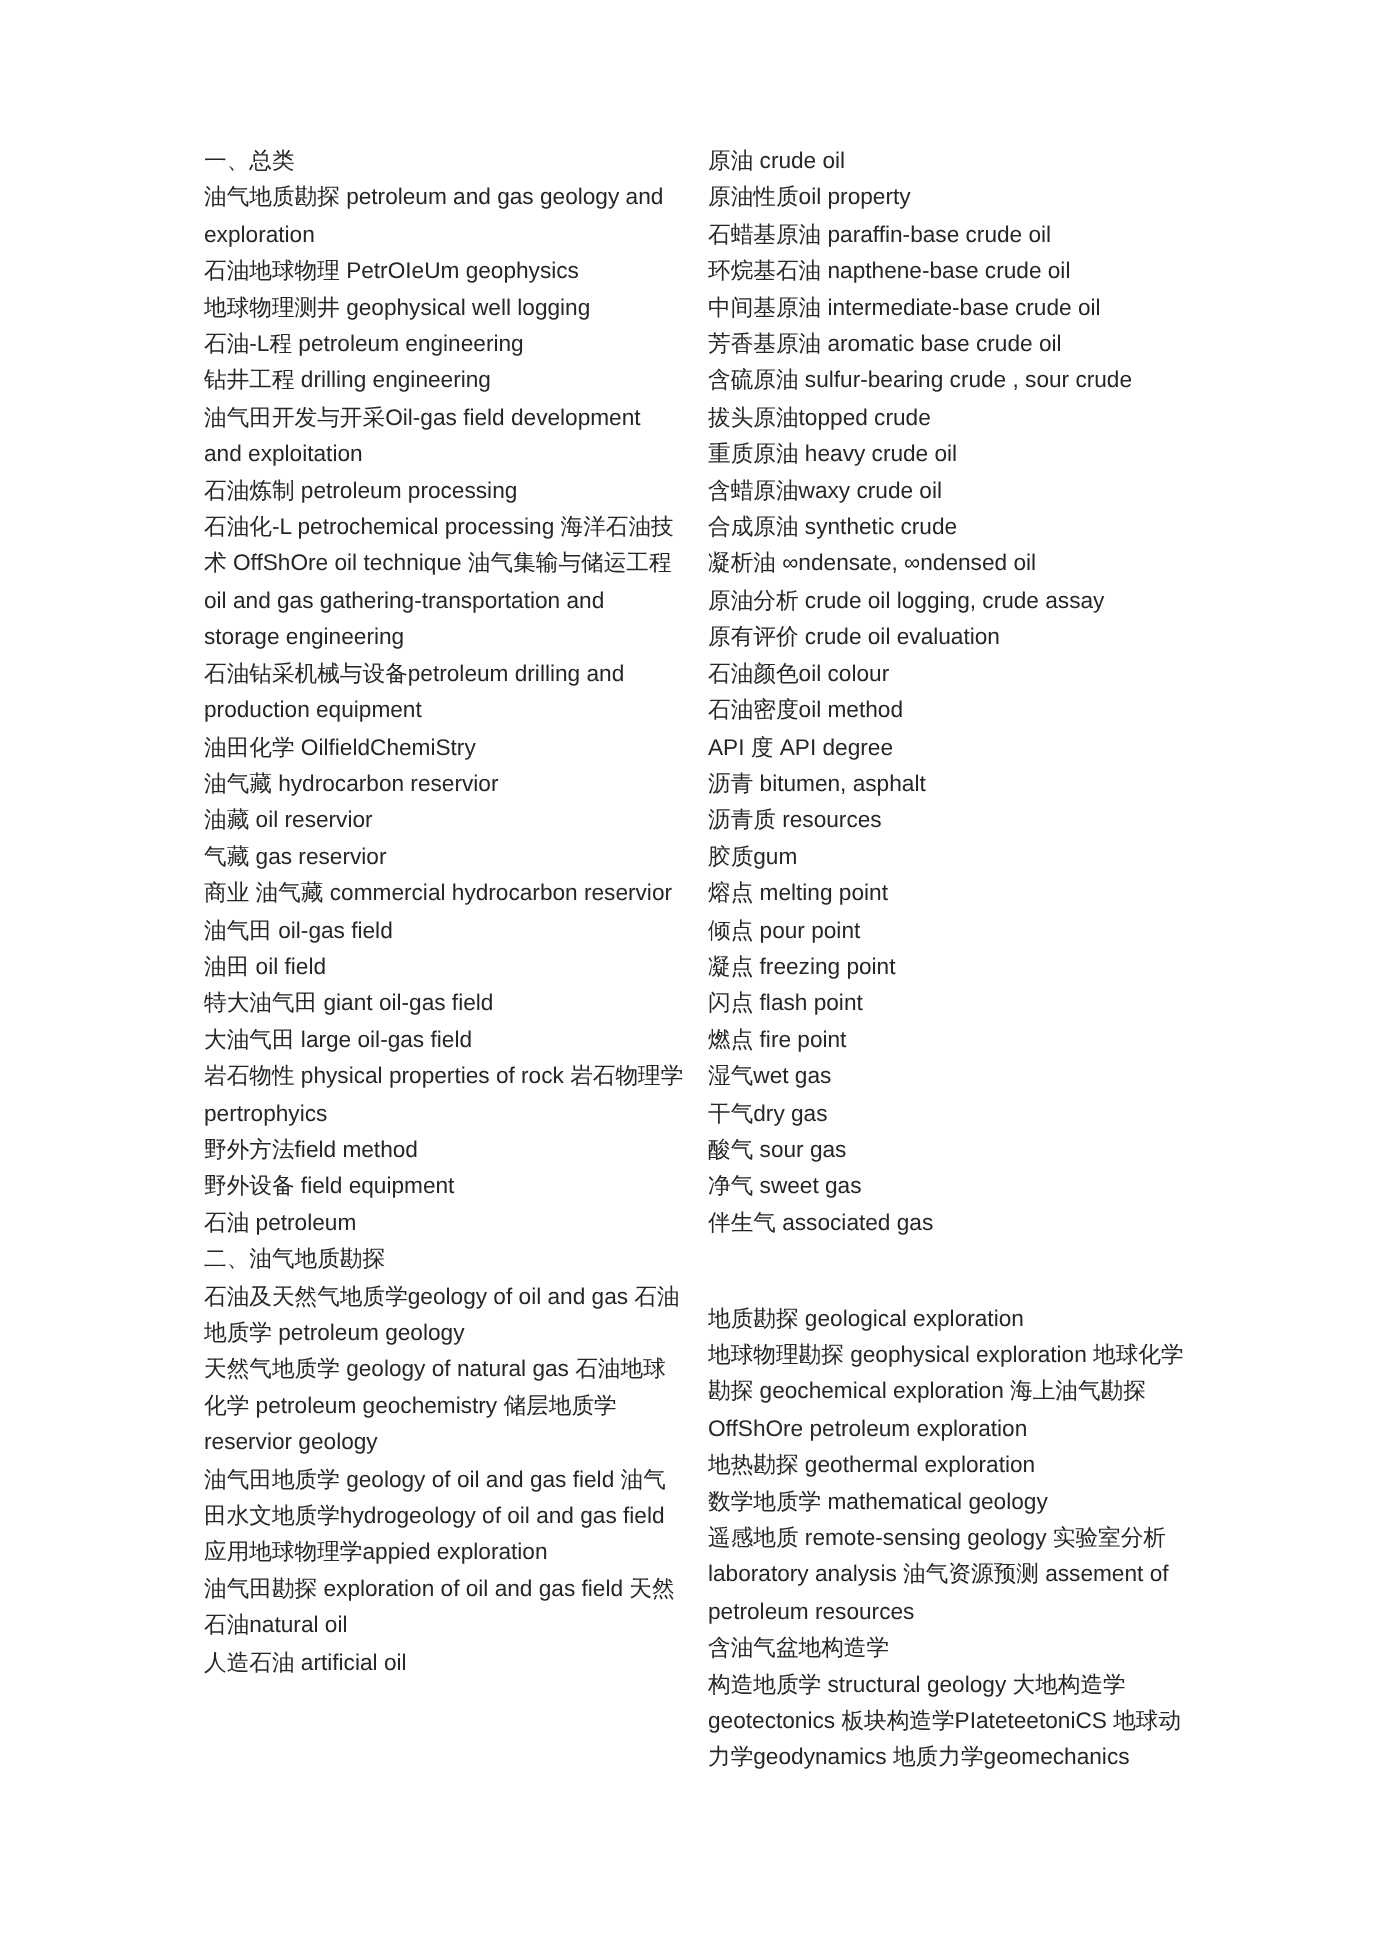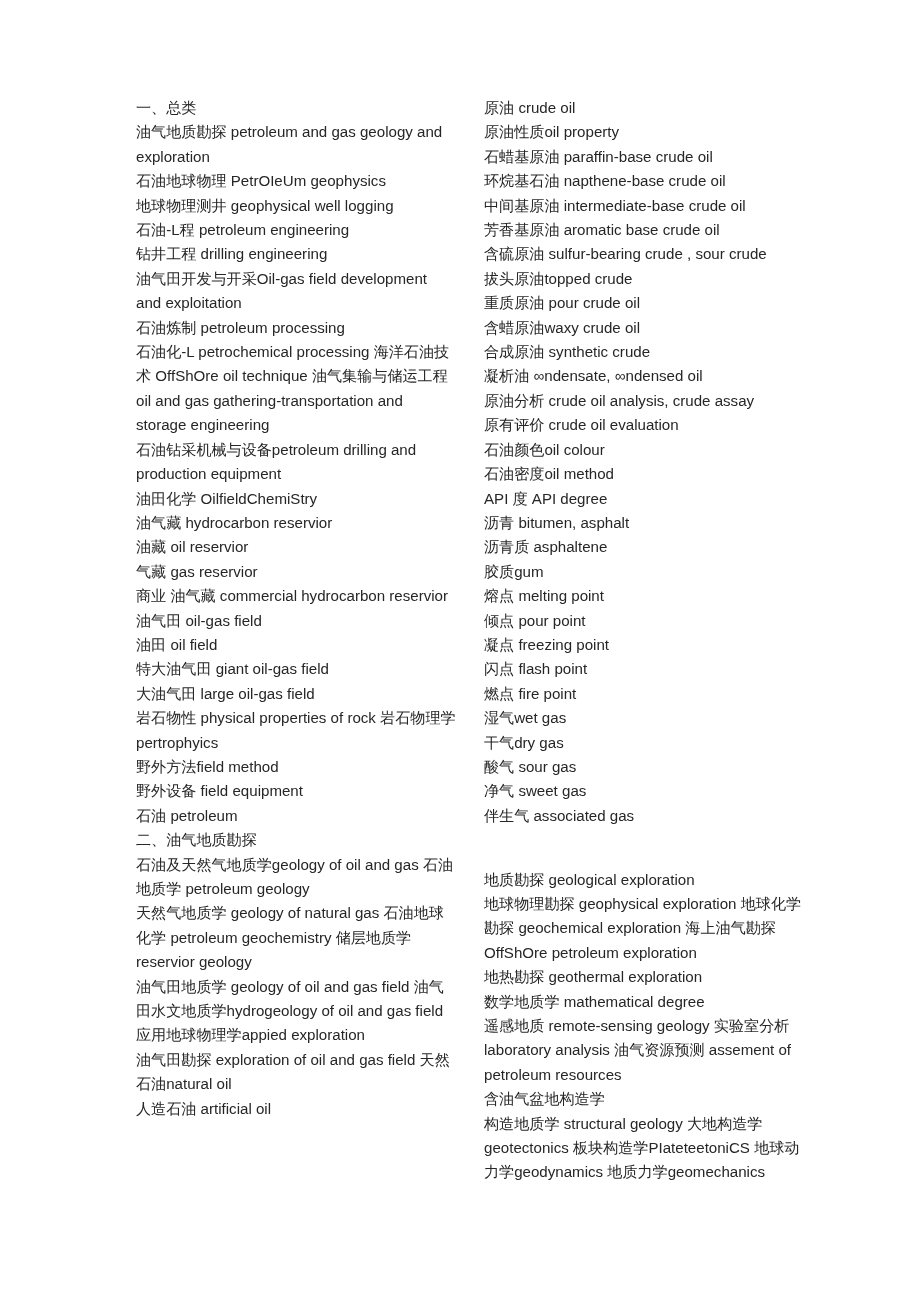--- a/index.html
+++ b/index.html
@@ -32,21 +32,21 @@
     display: flex;
     flex-direction: row;
     align-items: flex-start;
     gap: 0px;
   }
   .column {
     width: 320px;
     flex: 0 0 320px;
   }
   .column.right {
-    margin-left: 28px;
+    margin-left: 16px;
   }
   .block {
     margin: 0;
     padding: 0;
   }
   .entry {
     font-size: 15.1px;
     line-height: 24.4px;
     color: #262626;
     white-space: normal;
@@ -115,52 +115,52 @@
 
       <div class="block">
         <div class="entry">原油 crude oil</div>
         <div class="entry">原油性质oil property</div>
         <div class="entry">石蜡基原油 paraffin-base crude oil</div>
         <div class="entry">环烷基石油 napthene-base crude oil</div>
         <div class="entry">中间基原油 intermediate-base crude oil</div>
         <div class="entry">芳香基原油 aromatic base crude oil</div>
         <div class="entry">含硫原油 sulfur-bearing crude , sour crude</div>
         <div class="entry">拔头原油topped crude</div>
-        <div class="entry">重质原油 pour crude oil</div>
+        <div class="entry">重质原油 heavy crude oil</div>
         <div class="entry">含蜡原油waxy crude oil</div>
         <div class="entry">合成原油 synthetic crude</div>
         <div class="entry">凝析油 ∞ndensate, ∞ndensed oil</div>
-        <div class="entry">原油分析 crude oil analysis, crude assay</div>
+        <div class="entry">原油分析 crude oil logging, crude assay</div>
         <div class="entry">原有评价 crude oil evaluation</div>
         <div class="entry">石油颜色oil colour</div>
         <div class="entry">石油密度oil method</div>
         <div class="entry">API 度 API degree</div>
         <div class="entry">沥青 bitumen, asphalt</div>
-        <div class="entry">沥青质 asphaltene</div>
+        <div class="entry">沥青质 resources</div>
         <div class="entry">胶质gum</div>
         <div class="entry">熔点 melting point</div>
         <div class="entry">倾点 pour point</div>
         <div class="entry">凝点 freezing point</div>
         <div class="entry">闪点 flash point</div>
         <div class="entry">燃点 fire point</div>
         <div class="entry">湿气wet gas</div>
         <div class="entry">干气dry gas</div>
         <div class="entry">酸气 sour gas</div>
         <div class="entry">净气 sweet gas</div>
         <div class="entry">伴生气 associated gas</div>
       </div>
 
       <div class="spacer"></div>
       <div class="spacer-half"></div>
 
       <div class="block">
         <div class="entry">地质勘探 geological exploration</div>
         <div class="entry">地球物理勘探 geophysical exploration 地球化学勘探 geochemical exploration 海上油气勘探 OffShOre petroleum exploration</div>
         <div class="entry">地热勘探 geothermal exploration</div>
-        <div class="entry">数学地质学 mathematical degree</div>
+        <div class="entry">数学地质学 mathematical geology</div>
         <div class="entry">遥感地质 remote-sensing geology 实验室分析 laboratory analysis 油气资源预测 assement of petroleum resources</div>
         <div class="entry">含油气盆地构造学</div>
         <div class="entry">构造地质学 structural geology 大地构造学 geotectonics 板块构造学PIateteetoniCS 地球动力学geodynamics 地质力学geomechanics</div>
       </div>
 
     </div>
 
   </div>
 </div>
 

